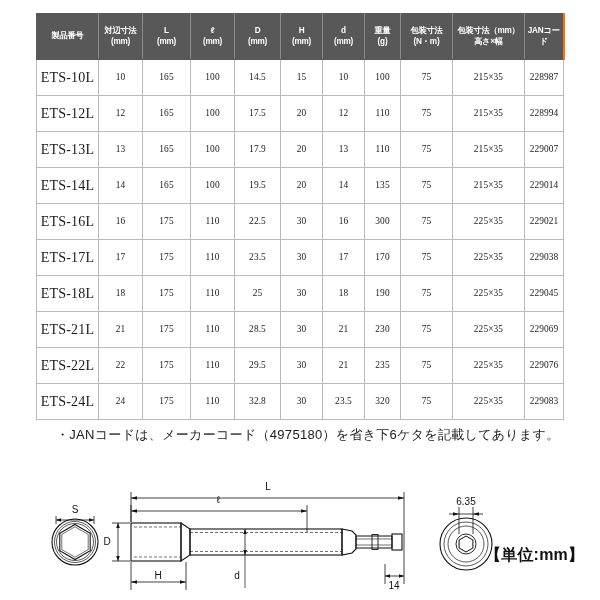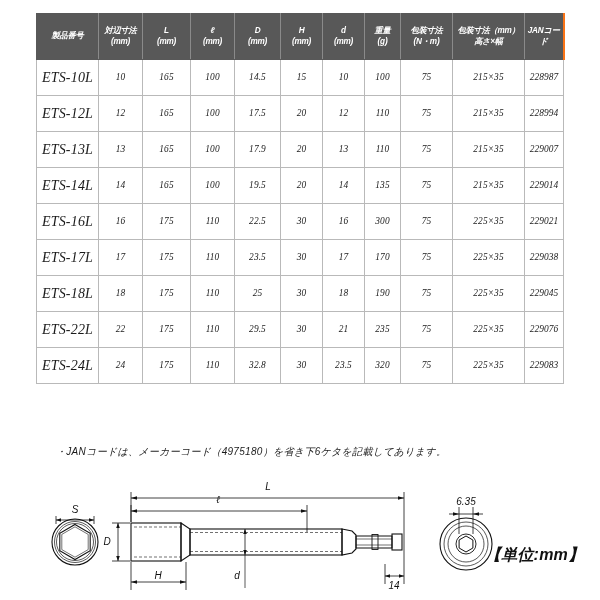--- a/index.html
+++ b/index.html
@@ -14,21 +14,20 @@
     font-family: "Liberation Serif", "DejaVu Serif", serif;
     color: #111111;
     position: relative;
   }
 
   #spec-page {
     position: absolute;
     left: 0; top: 0;
     width: 600px;
     height: 508px;
-    font-style: italic;
   }
 
   
   .table-wrap {
     position: absolute;
     left: 36px;
     top: 13px;
     width: 527px;
   }
   table.spec {
@@ -80,23 +79,23 @@
   col.c6 { width: 42px; }
   col.c7 { width: 36px; }
   col.c8 { width: 52px; }
   col.c9 { width: 72px; }
   col.c10 { width: 39px; }
 
   
   .note {
     position: absolute;
     left: 56px;
-    top: 445px;
+    top: 426px;
     font-family: "Liberation Sans", "DejaVu Sans", sans-serif;
-    font-size: 10px;
+    font-size: 13px;
     color: #1a1a1a;
     letter-spacing: 0.3px;
     white-space: nowrap;
   }
 
   
   .drawing {
     position: absolute;
     left: 0;
     top: 472px;
@@ -273,20 +272,33 @@
           <td>110</td>
           <td>25</td>
           <td>30</td>
           <td>18</td>
           <td>190</td>
           <td>75</td>
           <td>225×35</td>
           <td>229045</td>
         </tr>
         <tr>
+          <td class="model">ETS-21L</td>
+          <td>21</td>
+          <td>175</td>
+          <td>110</td>
+          <td>28.5</td>
+          <td>30</td>
+          <td>21</td>
+          <td>230</td>
+          <td>75</td>
+          <td>225×35</td>
+          <td>229069</td>
+        </tr>
+        <tr>
           <td class="model">ETS-22L</td>
           <td>22</td>
           <td>175</td>
           <td>110</td>
           <td>29.5</td>
           <td>30</td>
           <td>21</td>
           <td>235</td>
           <td>75</td>
           <td>225×35</td>

